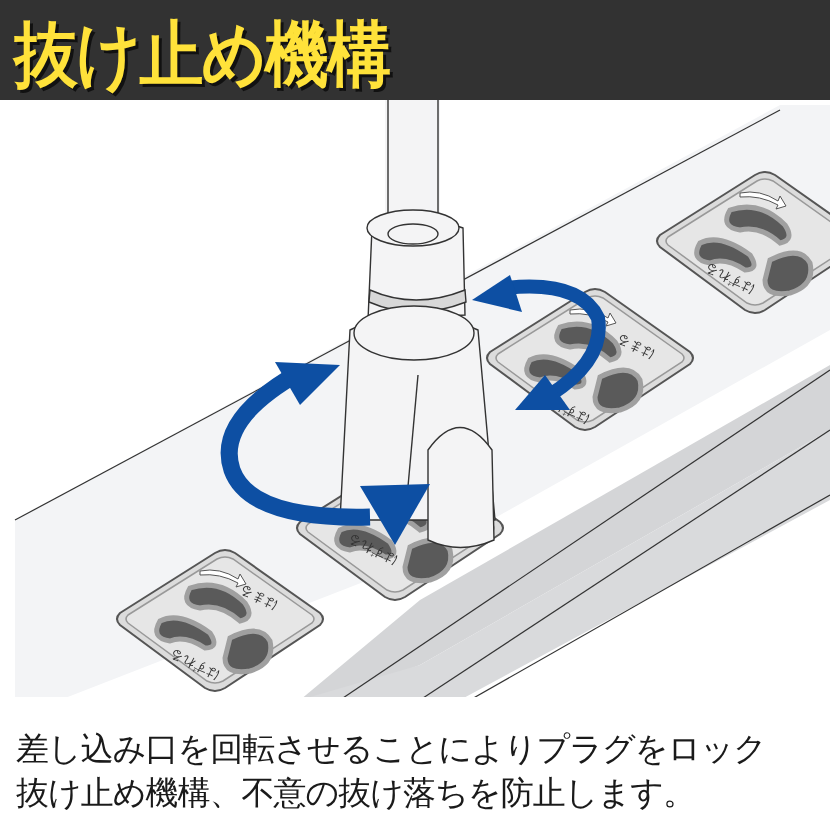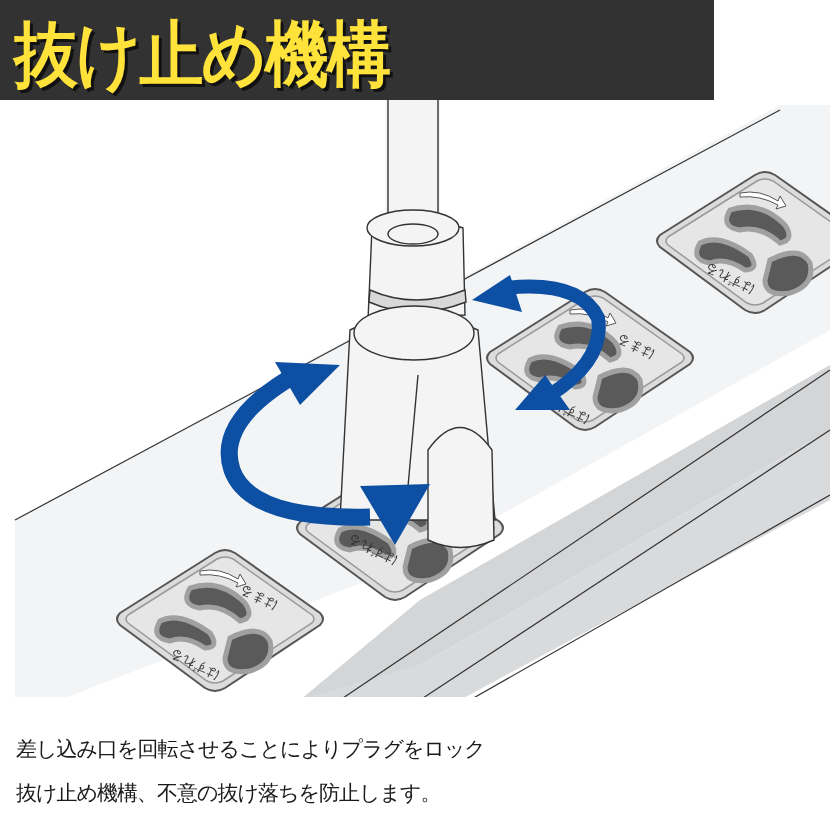--- a/index.html
+++ b/index.html
@@ -1,23 +1,23 @@
 <!DOCTYPE html>
 <html><head>
 <meta charset="utf-8">
 <style>
   html, body { margin:0; padding:0; }
   body { width:830px; height:830px; background:#ffffff; overflow:hidden; position:relative;
          font-family:"DejaVu Sans", sans-serif; }
-  .header { position:absolute; left:0; top:0; width:714px; height:100px; background:#323232; }
+  .header { position:absolute; left:0; top:0; width:830px; height:100px; background:#323232; }
   .title { position:absolute; left:14px; top:6px; font-size:64px; font-weight:bold; color:#ffe23a;
            letter-spacing:-2px; text-shadow:3px 3px 0 #111; transform:scaleY(1.12); transform-origin:left top;
            font-family:"DejaVu Sans", sans-serif; }
   .illus { position:absolute; left:0; top:100px; width:830px; height:600px; }
-  .caption { position:absolute; left:16px; top:727px; width:810px; font-size:21px; line-height:44px;
+  .caption { position:absolute; left:16px; top:727px; width:810px; font-size:33px; line-height:44px;
              color:#1a1a1a; font-family:"DejaVu Sans", sans-serif; letter-spacing:-1px; }
   .caption div { white-space:nowrap; }
   .lbl { font-family:"DejaVu Sans", sans-serif; font-size:13px; fill:#333; }
 </style>
 </head>
 <body>
 
 <div class="header">
   <div class="title">抜け止め機構</div>
 </div>

